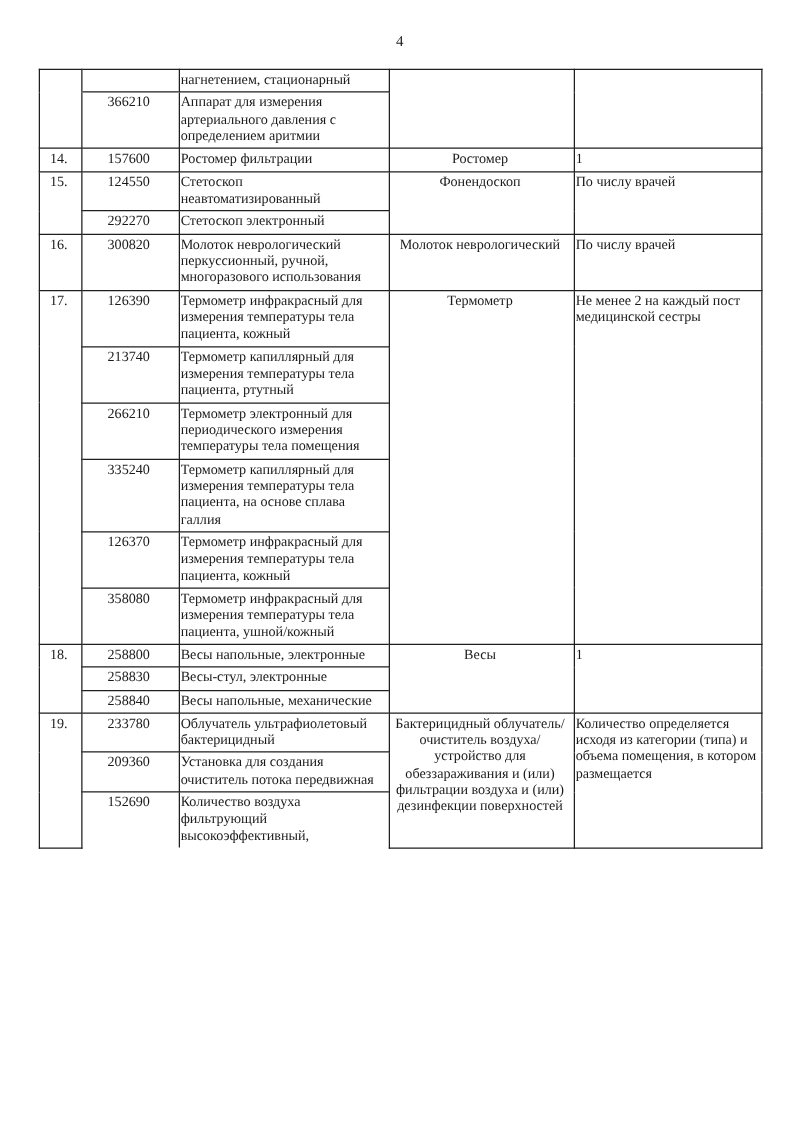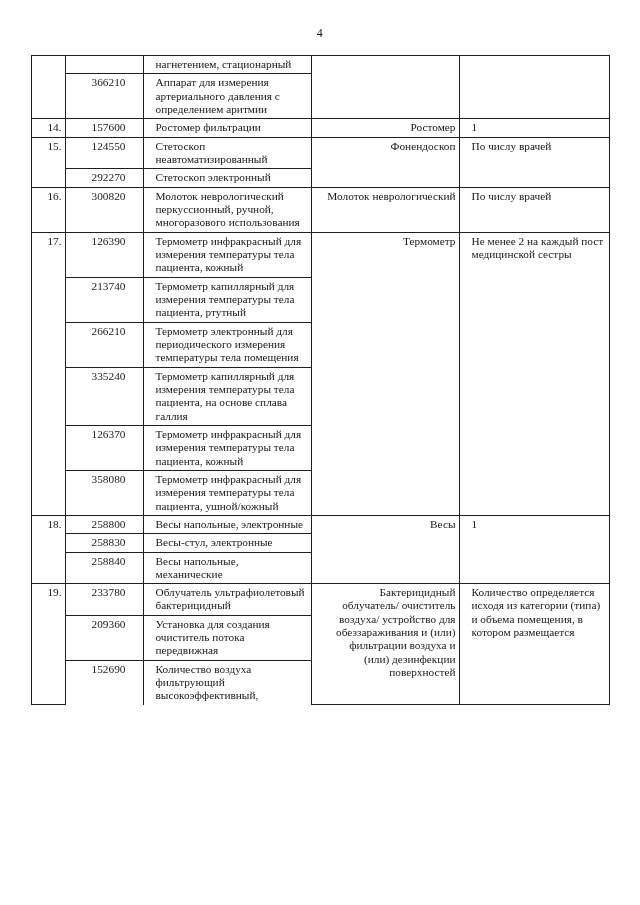--- a/index.html
+++ b/index.html
@@ -33,35 +33,35 @@
     border-collapse: collapse;
     margin: 0 auto;
     width: 578px;
     table-layout: fixed;
     font-size: 11.3px;
     line-height: 1.18;
   }
   table.doc-table td {
     border: 1px solid #1f1f1f;
     vertical-align: top;
-    padding: 2px 3px 2px 12px;
+    padding: 2px 3px 2px 1px;
     word-wrap: break-word;
     hyphens: none;
     font-family: Liberation Serif, serif;
   }
   col.c-num   { width: 34px; }
   col.c-code  { width: 78px; }
   col.c-name  { width: 168px; }
   col.c-group { width: 148px; }
   col.c-qty   { width: 150px; }
 
-  td.num { text-align: right; padding-left: 4px; }
+  td.num { text-align: center; padding-left: 4px; }
   td.code { text-align: center; padding-left: 12px; }
   td.nm  { text-align: left; }
-  td.grp { text-align: right; }
+  td.grp { text-align: center; }
   td.qty { text-align: left; }
 
   .nb { border-bottom: none !important; }
   .nt { border-top: none !important; }
 
   
   .page::after {
     content: "";
     position: absolute;
     inset: 0;

